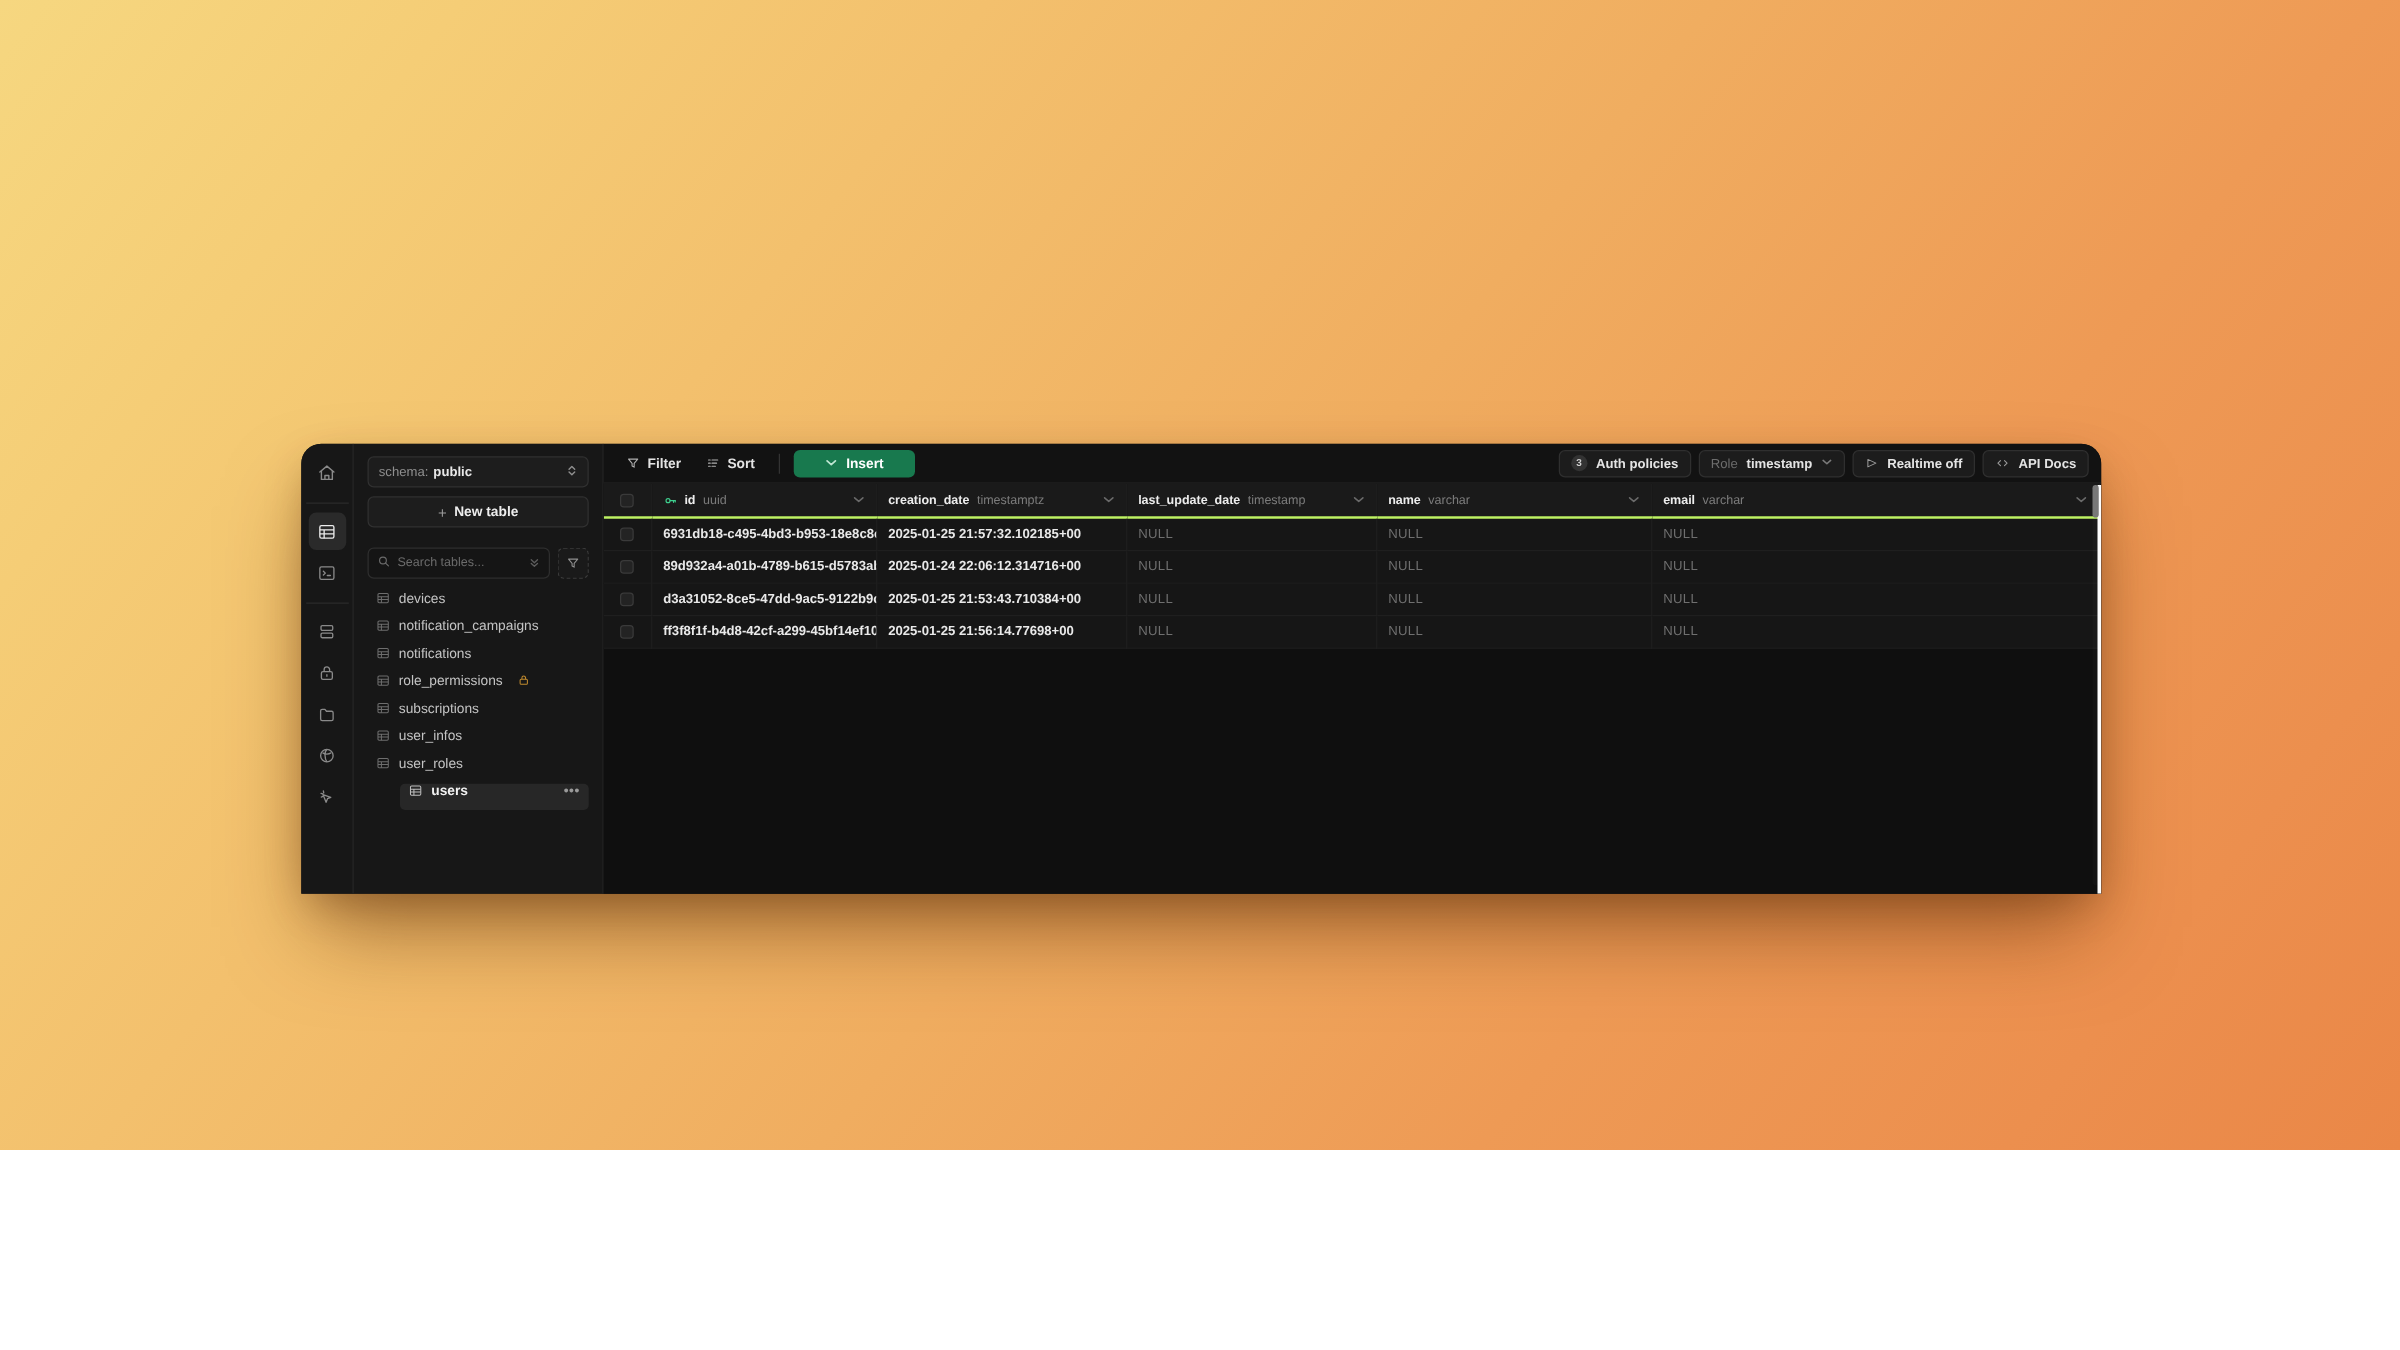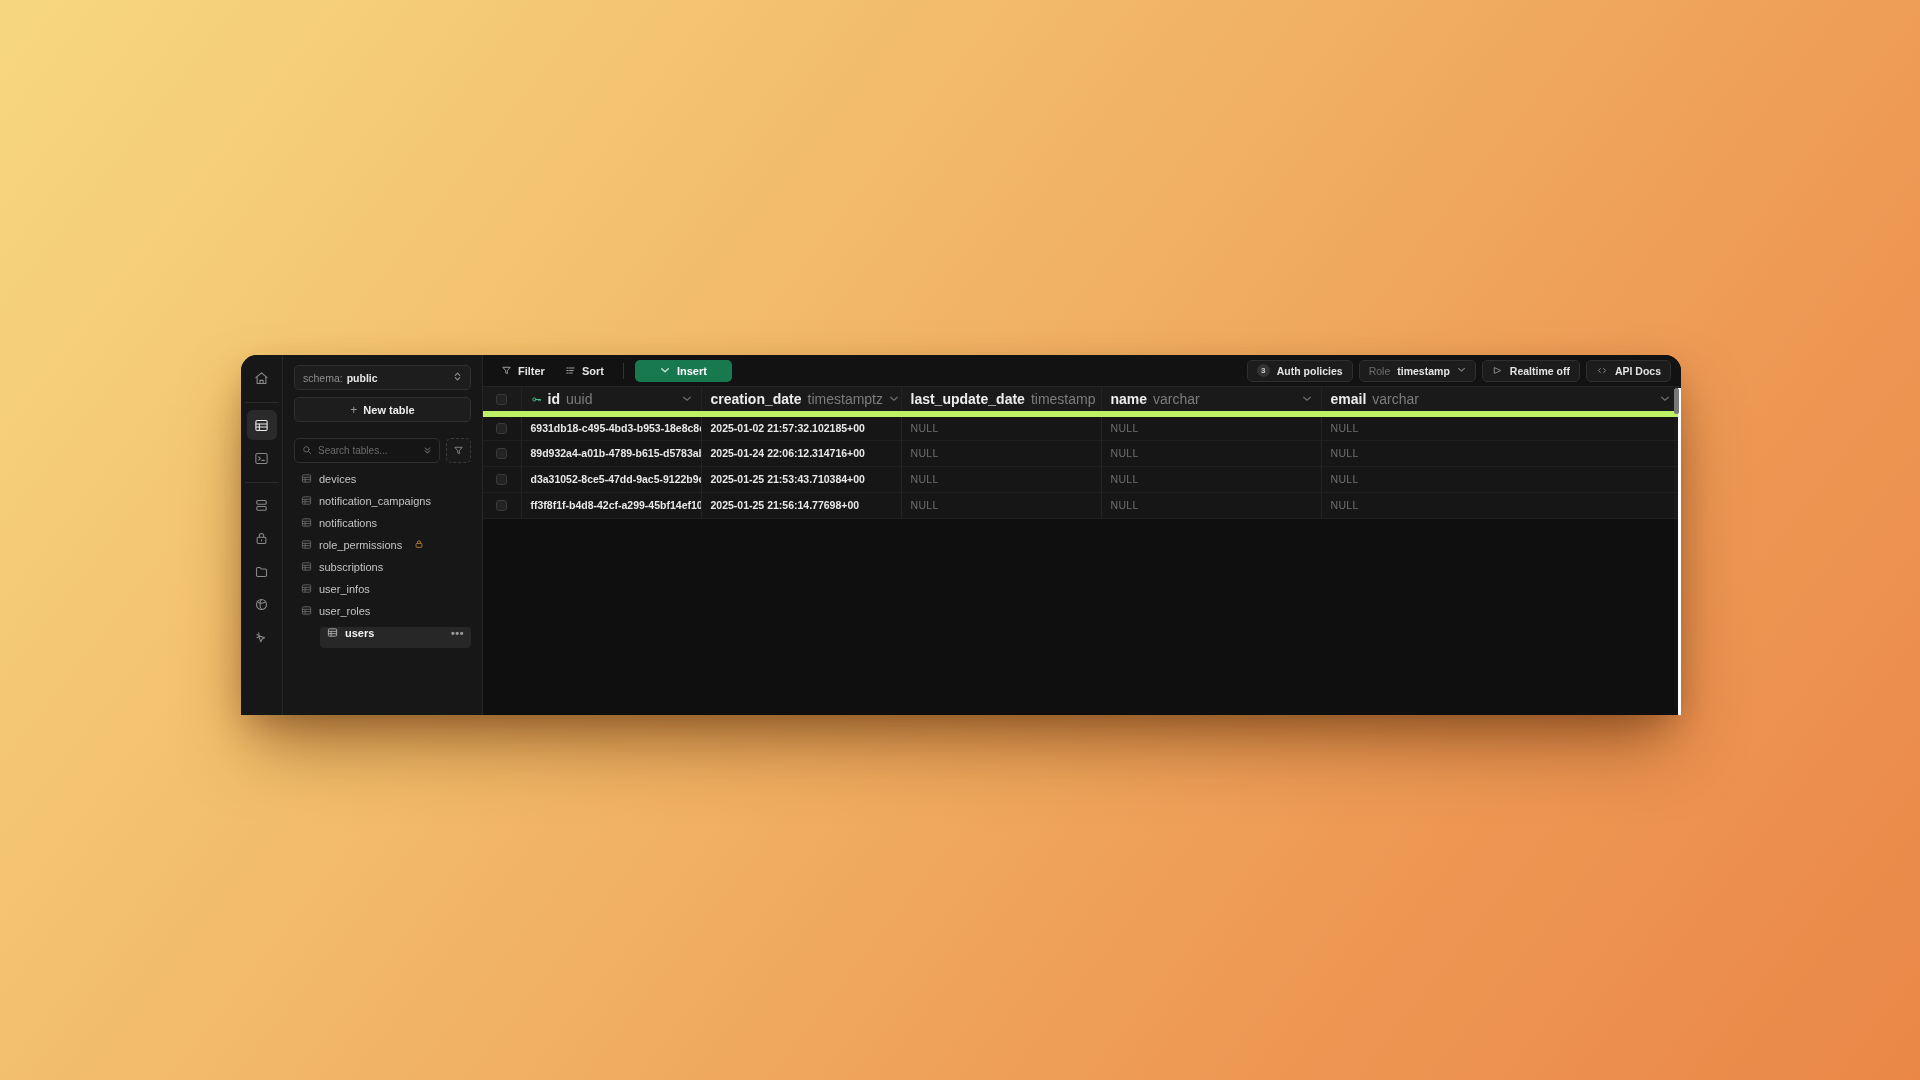--- a/index.html
+++ b/index.html
@@ -8,21 +8,21 @@
     width: 1920px;
     height: 1080px;
     overflow: hidden;
     font-family: "Liberation Sans", sans-serif;
   }
 
   
   #desktop {
     position: relative;
     width: 1920px;
-    height: 1080px;
+    height: 920px;
     background:
       linear-gradient(128deg,
         #f6d780 0%,
         #f5cd76 14%,
         #f3c06d 30%,
         #f0ad60 52%,
         #ee9a55 72%,
         #ec8f4e 88%,
         #ea8747 100%);
   }
@@ -274,24 +274,24 @@
     border-right: 1px solid #232323;
     border-bottom: 1px solid #1f1f1f;
     text-align: left;
     overflow: hidden;
     white-space: nowrap;
   }
   table.grid thead th {
     height: 27px;
     background: #1a1a1a;
     padding: 0 9px;
-    font-size: 14px;
+    font-size: 10px;
     font-weight: bold;
     color: #ededed;
-    border-bottom: 6px solid #bef264;
+    border-bottom: 2px solid #bef264;
   }
   th .hd { display: flex; align-items: center; gap: 6px; width: 100%; }
   th .type { color: #7c7c7c; font-weight: normal; }
   th .hchev { margin-left: auto; color: #6a6a6a; font-size: 9px; }
   th .keyico { color: #3ecf8e; display: flex; }
 
   table.grid tbody td {
     height: 26px;
     padding: 0 9px;
     font-size: 10.5px;
@@ -718,21 +718,21 @@
 
           <tbody>
 
             <tr>
               <td class="col-check">
                 <div class="chk-cell">
                     <span class="chk"></span>
                   </div>
               </td>
               <td>6931db18-c495-4bd3-b953-18e8c8c18a26</td>
-              <td>2025-01-02 21:57:32.102185+00</td>
+              <td>2025-01-25 21:57:32.102185+00</td>
               <td class="null">NULL</td>
               <td class="null">NULL</td>
               <td class="null">NULL</td>
             </tr>
 
             <tr>
               <td class="col-check">
                 <div class="chk-cell">
                     <span class="chk"></span>
                   </div>

